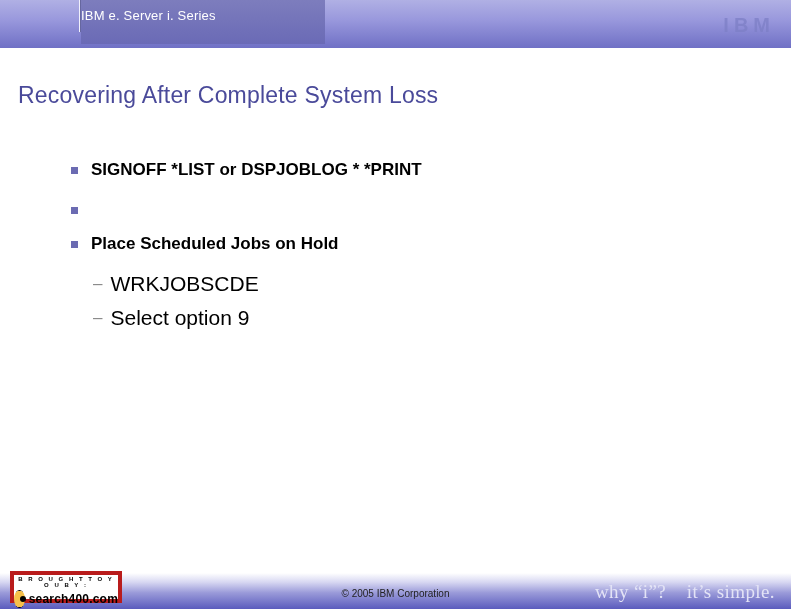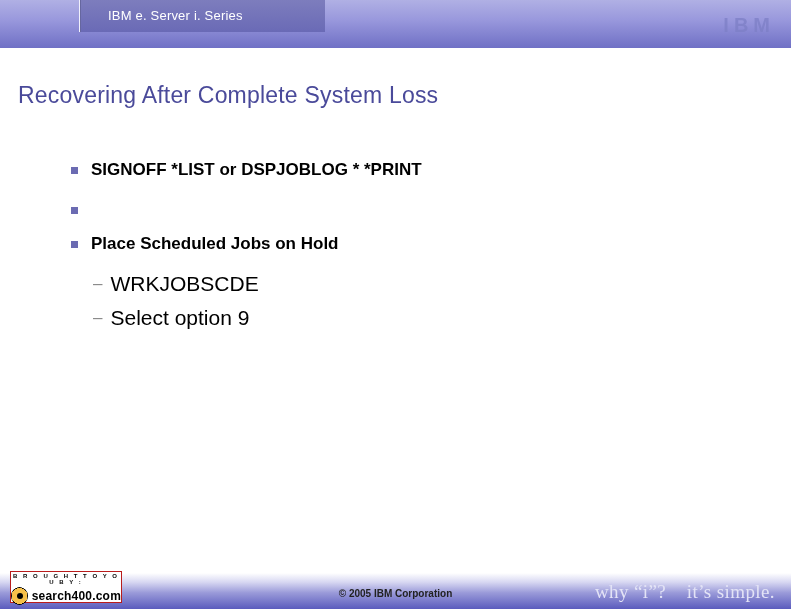--- a/index.html
+++ b/index.html
@@ -7,24 +7,24 @@
   .slide { position: relative; width: 791px; height: 609px; }
 
   
   .header-bar {
     position: absolute; top: 0; left: 0; width: 100%; height: 48px;
     background: linear-gradient(to bottom, #b0b0e4 0%, #9a99dd 40%, #6f70c5 100%);
   }
   .header-divider-white { position: absolute; left: 79px; top: 0; width: 1px; height: 32px; background: #f1f1fc; }
   .header-divider-dark  { position: absolute; left: 80px; top: 0; width: 1px; height: 32px; background: #66679f; }
   .header-subbar {
-    position: absolute; left: 81px; top: 0; height: 32px; width: 244px;
+    position: absolute; left: 81px; top: 0; height: 44px; width: 244px;
     background: linear-gradient(to bottom, #7d7dbd 0%, #6a6ab6 100%);
     color: #fff; font-size: 13px; line-height: 32px;
-    padding-left: 27px; letter-spacing: 0.2px;
+    padding-left: 0; letter-spacing: 0.2px;
   }
   .ibm-logo {
     position: absolute; top: 14px; right: 16px;
     font-family: Liberation Sans, sans-serif; font-size: 20px; font-weight: 900;
     letter-spacing: 5px; color: #7d7fc6; opacity: 0.75;
   }
 
   
   .slide-title {
     position: absolute; left: 18px; top: 82px;
@@ -43,34 +43,34 @@
   .sub-text { font-size: 21px; font-weight: 400; color: #000; line-height: 22px; }
 
   
   .footer { position: absolute; left: 0; bottom: 0; width: 100%; height: 44px; }
   .footer-gradient {
     position: absolute; left: 0; right: 0; bottom: 0; height: 36px;
     background: linear-gradient(to bottom, #ffffff 0%, #d8d8f2 25%, #9a9ad9 55%, #5a5bbd 100%);
   }
   .copyright {
     position: absolute; left: 0; right: 0; bottom: 10px; text-align: center;
-    font-size: 10px; color: #222; font-weight: bold;
+    font-size: 10px; color: #222;
   }
   .footer-tagline {
     position: absolute; right: 16px; bottom: 6px;
     font-size: 19px; font-weight: 400; color: #e8e8f7;
     font-family: Liberation Serif, serif; letter-spacing: 0.4px;
   }
   .footer-tagline .why { color: #e3e3f6; }
   .footer-tagline .simple { color: #e3e3f6; }
 
   
   .brought-badge {
     position: absolute; left: 10px; bottom: 6px; width: 112px; height: 32px;
-    background: #fff; border: 1px solid #b91c1c;
+    background: #fff; border: 4px solid #b91c1c;
   }
   .brought-top {
     font-size: 6px; letter-spacing: 2px; color: #000; font-weight: 700;
     text-align: center; padding-top: 1px;
   }
   .brought-row { display: flex; align-items: center; gap: 4px; justify-content: center; margin-top: 2px; }
   .brought-eye {
     width: 18px; height: 18px; border-radius: 50%;
     background: radial-gradient(circle at 50% 50%, #f6c04a 0 8px, #000 8px 9px, transparent 9px);
     position: relative;

